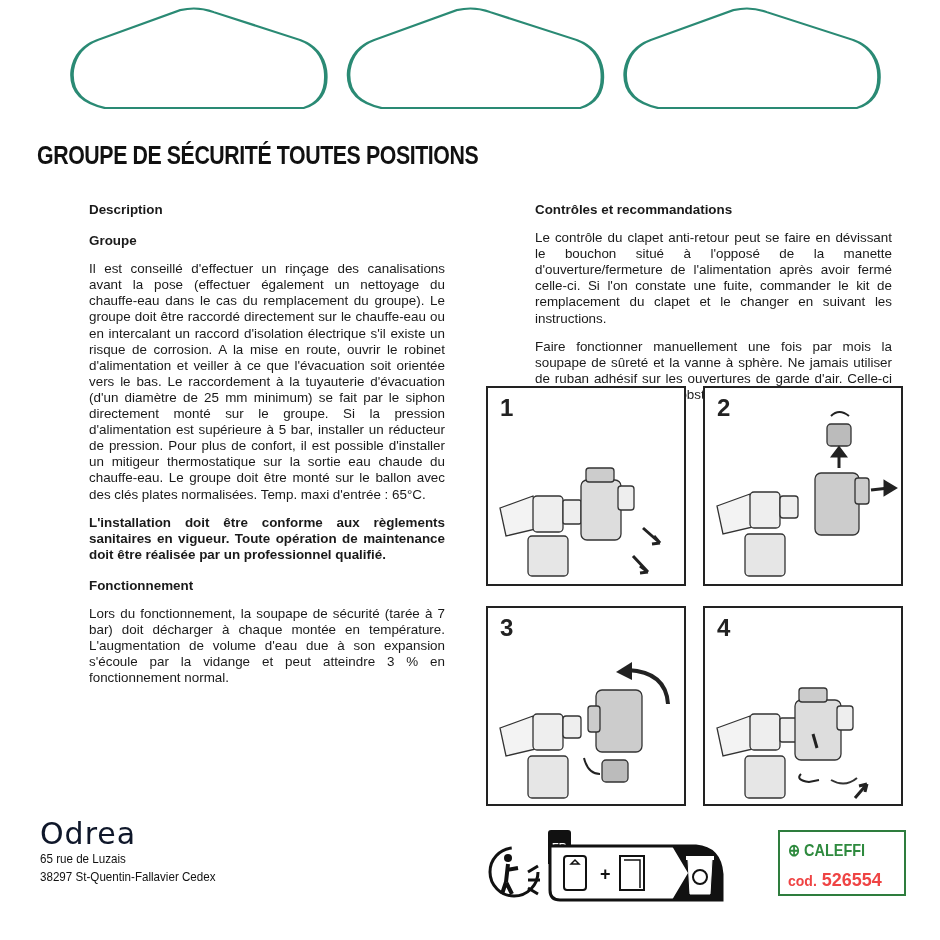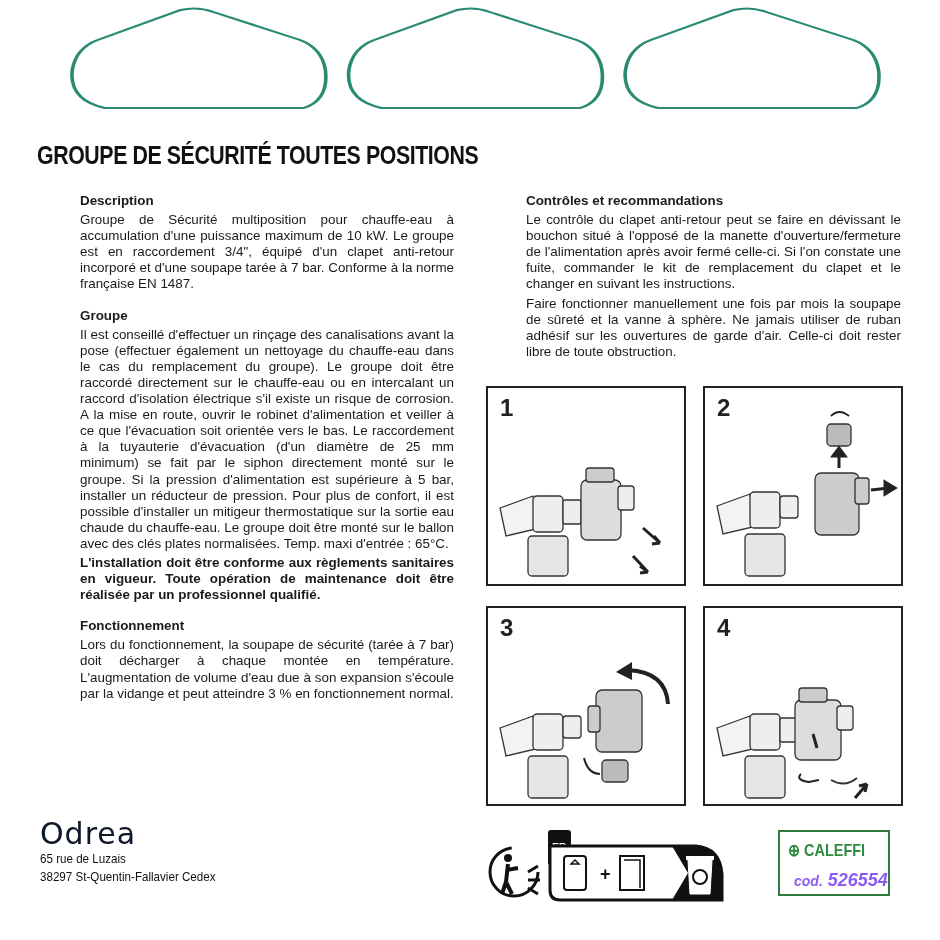--- a/index.html
+++ b/index.html
@@ -5,58 +5,57 @@
   html, body { margin: 0; padding: 0; background: #ffffff; }
   body { width: 940px; height: 940px; position: relative; overflow: hidden;
          font-family: "Liberation Sans", sans-serif; color: #1a1a1a; }
   .title { position: absolute; left: 37px; top: 140px; font-family: "Liberation Sans", sans-serif;
            font-weight: bold; font-size: 26px; letter-spacing: -0.5px; transform: scaleX(0.82);
            transform-origin: left top; color: #111; white-space: nowrap; }
   .col { position: absolute; font-size: 13.4px; line-height: 16.1px; text-align: justify; }
   .col-left { left: 37px; top: 190px; width: 420px; }
   .col-right { left: 483px; top: 190px; width: 421px; }
   .sec-title { font-weight: bold; margin: 0; }
-  .sec p { margin: 3px; padding-left: 40px; }
+  .sec p { margin: 12px; padding-left: 40px; }
   .bold { font-weight: bold; }
   .sec { margin-bottom: 15px; }
   .steps { position: absolute; left: 486px; top: 386px; width: 420px; height: 420px; }
   .step { position: absolute; width: 200px; height: 200px; border: 2px solid #222; box-sizing: border-box; background: #fff; }
   .step-num { position: absolute; left: 12px; top: 6px; font-weight: bold; font-size: 24px; color: #222; }
   .step svg { position: absolute; left: 0; top: 0; }
   .s1 { left: 0; top: 0; } .s2 { left: 217px; top: 0; } .s3 { left: 0; top: 220px; } .s4 { left: 217px; top: 220px; }
   .footer-brand { position: absolute; left: 40px; top: 818px; }
   .odrea-logo { font-family: "DejaVu Sans", sans-serif; font-size: 30px; font-weight: 400; color: #0f172a; letter-spacing: 1px; line-height: 32px; }
   .addr { font-size: 13.5px; line-height: 18px; color: #111; transform: scaleX(0.86); transform-origin: left; white-space: nowrap; }
   .triman { position: absolute; left: 484px; top: 826px; width: 240px; height: 80px; }
   .fr-badge { position: absolute; left: 64px; top: 4px; background: #111; color: #fff; font-weight: bold;
               font-size: 11px; padding: 11px 4px; border-radius: 3px 3px 0 0; }
-  .caleffi { position: absolute; left: 778px; top: 830px; width: 112px; height: 66px; border: 2px solid #2e7d3e; box-sizing: border-box; }
+  .caleffi { position: absolute; left: 778px; top: 830px; width: 128px; height: 66px; border: 2px solid #2e7d3e; box-sizing: border-box; }
   .caleffi-name { position: absolute; left: 8px; top: 8px; color: #2e8a3e; font-weight: bold; font-size: 17px; transform: scaleX(0.85); transform-origin: left; white-space: nowrap; }
-  .caleffi-code { position: absolute; left: 14px; top: 38px; color: #8b5cf6; font-style: italic; font-weight: bold; font-size: 18px; white-space: nowrap; }
+  .caleffi-code { position: absolute; left: 8px; top: 38px; color: #ef4444; font-weight: bold; font-size: 18px; white-space: nowrap; }
   .caleffi-code .lbl { font-size: 14px; }
 </style>
 </head>
 <body>
 
 <style>
 </style>
 <svg style="position: absolute; left: 0px; top: 0px; width: 940px; height: 120px;" width="940" height="120" viewBox="0 0 520 120" preserveAspectRatio="none">
   <g fill="#fff" stroke="#2a8a74" stroke-width="2">
     <path d="M100 10 Q109 6 118 12 L166 40 Q178 48 180 70 Q182 100 168 108 L58 108 Q38 100 40 70 Q42 48 54 40 Z"></path>
     <path d="M253 10 Q262 6 271 12 L319 40 Q331 48 333 70 Q335 100 321 108 L211 108 Q191 100 193 70 Q195 48 207 40 Z"></path>
     <path d="M406 10 Q415 6 424 12 L472 40 Q484 48 486 70 Q488 100 474 108 L364 108 Q344 100 346 70 Q348 48 360 40 Z"></path>
   </g>
 </svg>
 
 <div class="title">GROUPE DE SÉCURITÉ TOUTES POSITIONS</div>
 
 <div class="col col-left">
   <div class="sec">
     <p class="sec-title">Description</p>
-    <p>Groupe de Sécurité multiposition pour chauffe-eau à accumulation d'une puissance maximum de 10 kW. Le groupe est en raccordement 3/4", équipé d'un clapet anti-retour incorporé et d'une soupape tarée à 7 bar. Conforme à la norme française EN 1487.</p>
   </div>
   <div class="sec">
     <p class="sec-title">Groupe</p>
     <p>Il est conseillé d'effectuer un rinçage des canalisations avant la pose (effectuer également un nettoyage du chauffe-eau dans le cas du remplacement du groupe). Le groupe doit être raccordé directement sur le chauffe-eau ou en intercalant un raccord d'isolation électrique s'il existe un risque de corrosion. A la mise en route, ouvrir le robinet d'alimentation et veiller à ce que l'évacuation soit orientée vers le bas. Le raccordement à la tuyauterie d'évacuation (d'un diamètre de 25 mm minimum) se fait par le siphon directement monté sur le groupe. Si la pression d'alimentation est supérieure à 5 bar, installer un réducteur de pression. Pour plus de confort, il est possible d'installer un mitigeur thermostatique sur la sortie eau chaude du chauffe-eau. Le groupe doit être monté sur le ballon avec des clés plates normalisées. Temp. maxi d'entrée : 65°C.</p>
     <p class="bold">L'installation doit être conforme aux règlements sanitaires en vigueur. Toute opération de maintenance doit être réalisée par un professionnel qualifié.</p>
   </div>
   <div class="sec">
     <p class="sec-title">Fonctionnement</p>
     <p>Lors du fonctionnement, la soupape de sécurité (tarée à 7 bar) doit décharger à chaque montée en température. L'augmentation de volume d'eau due à son expansion s'écoule par la vidange et peut atteindre 3 % en fonctionnement normal.</p>
   </div>

